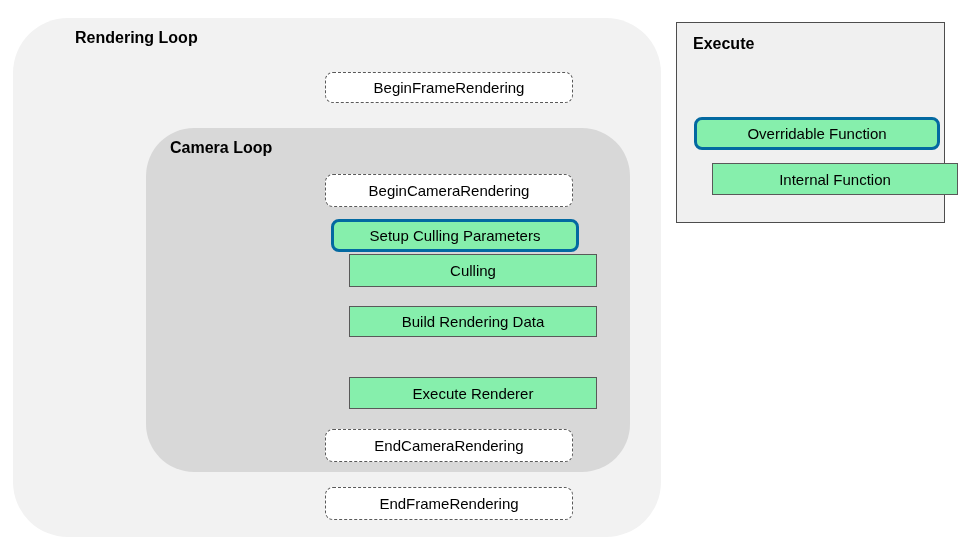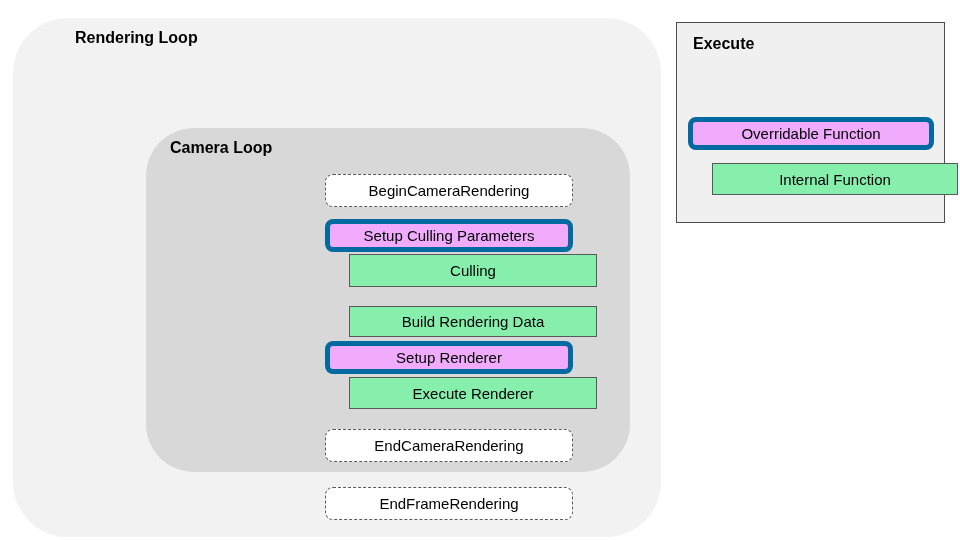--- a/index.html
+++ b/index.html
@@ -54,23 +54,24 @@
     color: #000000;
     white-space: nowrap;
     text-align: center;
   }
   .box.callback {
     background: #ffffff;
     border: 1px dashed #595959;
     border-radius: 8px;
   }
   .box.overridable {
-    background: #f0abfc;
-    border: 5px solid #0369a1;
+    background: #86efac;
+    border: 3px solid #0369a1;
     border-radius: 8px;
+    margin-left: 6px;
   }
   .box.internal {
     background: #86efac;
     border: 1px solid #595959;
     border-radius: 0;
     margin-left: 24px;
   }
 
   .b-begin-frame   { top: 72px;  height: 31px; }
   .b-begin-camera  { top: 174px; height: 33px; }
@@ -107,34 +108,34 @@
 </style>
 </head>
 <body>
 
 <div class="canvas">
 
   <div class="loop-container rendering-loop"></div>
 
   <div class="loop-title rendering-loop-title">Rendering Loop</div>
 
+  <div class="box callback b-begin-frame">BeginFrameRendering</div>
 
   <div class="loop-container camera-loop"></div>
 
   <div class="loop-title camera-loop-title">Camera Loop</div>
 
   <div class="box callback b-begin-camera">BeginCameraRendering</div>
 
   <div class="box overridable b-setup-culling">Setup Culling Parameters</div>
 
   <div class="box internal b-culling">Culling</div>
 
   <div class="box internal b-build-data">Build Rendering Data</div>
 
-  <div class="box overridable b-setup-rend">Setup Renderer</div>
 
   <div class="box internal b-exec-rend">Execute Renderer</div>
 
   <div class="box callback b-end-camera">EndCameraRendering</div>
 
   <div class="box callback b-end-frame">EndFrameRendering</div>
 
   <div class="legend">
     <div class="legend-title">Execute</div>
 

